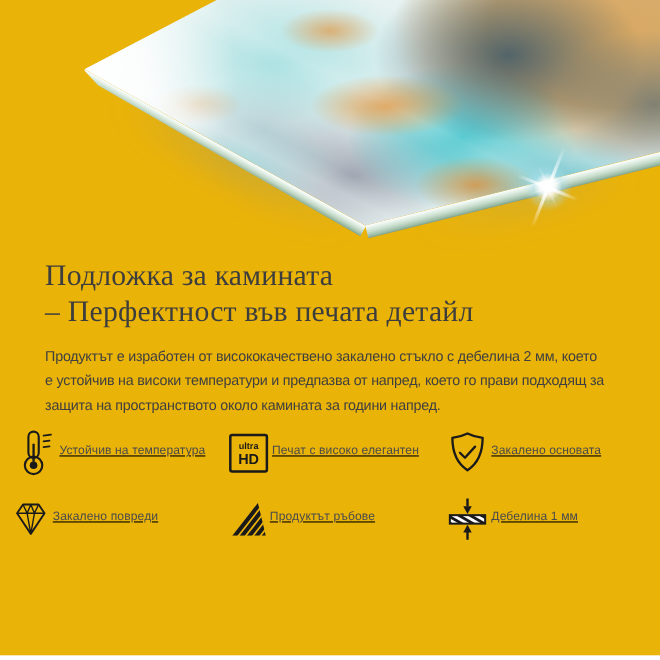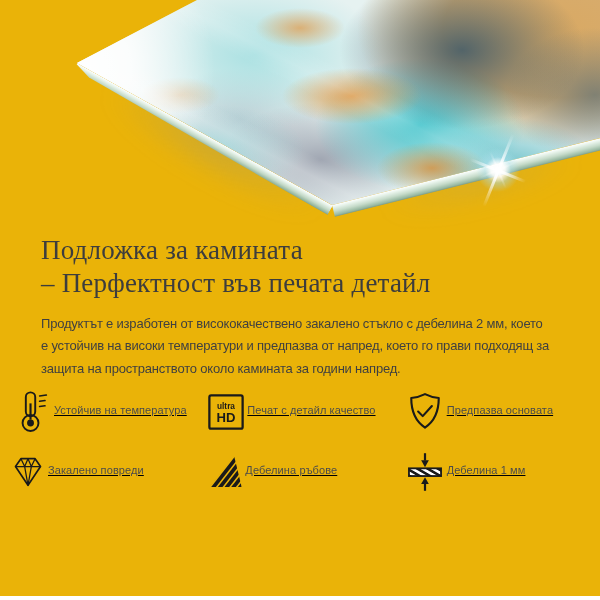--- a/index.html
+++ b/index.html
@@ -126,31 +126,31 @@
       </div>
 
       <div class="feature">
         <div class="icon-box">
           <svg width="42" height="42" viewBox="0 0 48 48">
             <rect x="5" y="5" width="38" height="38" rx="2" fill="none" stroke="#1a1a1a" stroke-width="2.6"></rect>
             <text x="24" y="20" text-anchor="middle" font-family="Liberation Sans, sans-serif" font-size="9.5" font-weight="700" fill="#1a1a1a">ultra</text>
             <text x="24" y="35.5" text-anchor="middle" font-family="Liberation Sans, sans-serif" font-size="15" font-weight="700" fill="#1a1a1a">HD</text>
           </svg>
         </div>
-        <div class="label">Печат с детайл качество</div>
+        <div class="label">Печат с високо елегантен</div>
       </div>
 
       <div class="feature">
         <div class="icon-box">
           <svg width="44" height="44" viewBox="0 0 48 48" fill="none" stroke="#1a1a1a">
             <path d="M24 4.5 C29 7 34 8.3 39 8.8 C39 22 35.5 33.5 24 41 C12.5 33.5 9 22 9 8.8 C14 8.3 19 7 24 4.5 Z" stroke-width="2.3" stroke-linejoin="round"></path>
             <path d="M16.5 23.5 L21.5 28.5 L31.5 17.5" stroke-width="2.3" stroke-linecap="round" stroke-linejoin="round"></path>
           </svg>
         </div>
-        <div class="label">Предпазва основата</div>
+        <div class="label">Закалено основата</div>
       </div>
 
       <div class="feature">
         <div class="icon-box">
           <svg width="40" height="40" viewBox="0 0 48 48" fill="none" stroke="#1a1a1a">
             <path d="M15.5 8 L9 17.5 L24 40 L39 17.5 L32.5 8 Z" stroke-width="2" stroke-linejoin="round"></path>
             <path d="M9 17.5 H39 M15.5 8 L20 17.5 L24 8 L28 17.5 L32.5 8 M20 17.5 L24 40 M28 17.5 L24 40" stroke-width="1.5" stroke-linejoin="round"></path>
           </svg>
         </div>
         <div class="label">Закалено повреди</div>
@@ -168,21 +168,21 @@
               <line x1="-12" y1="50" x2="27" y2="0"></line>
               <line x1="-4" y1="50" x2="35" y2="0"></line>
               <line x1="4" y1="50" x2="43" y2="0"></line>
               <line x1="12" y1="50" x2="51" y2="0"></line>
               <line x1="20" y1="50" x2="59" y2="0"></line>
               <line x1="28" y1="50" x2="67" y2="0"></line>
               <line x1="36" y1="50" x2="75" y2="0"></line>
             </g>
           </svg>
         </div>
-        <div class="label">Дебелина ръбове</div>
+        <div class="label">Продуктът ръбове</div>
       </div>
 
       <div class="feature">
         <div class="icon-box">
           <svg width="44" height="44" viewBox="0 0 48 48">
             <defs>
               <pattern id="barHatch" width="5.6" height="8" patternUnits="userSpaceOnUse" patternTransform="rotate(-60)">
                 <rect width="5.6" height="8" fill="#ffffff"></rect>
                 <rect width="2.8" height="8" fill="#1a1a1a"></rect>
               </pattern>

